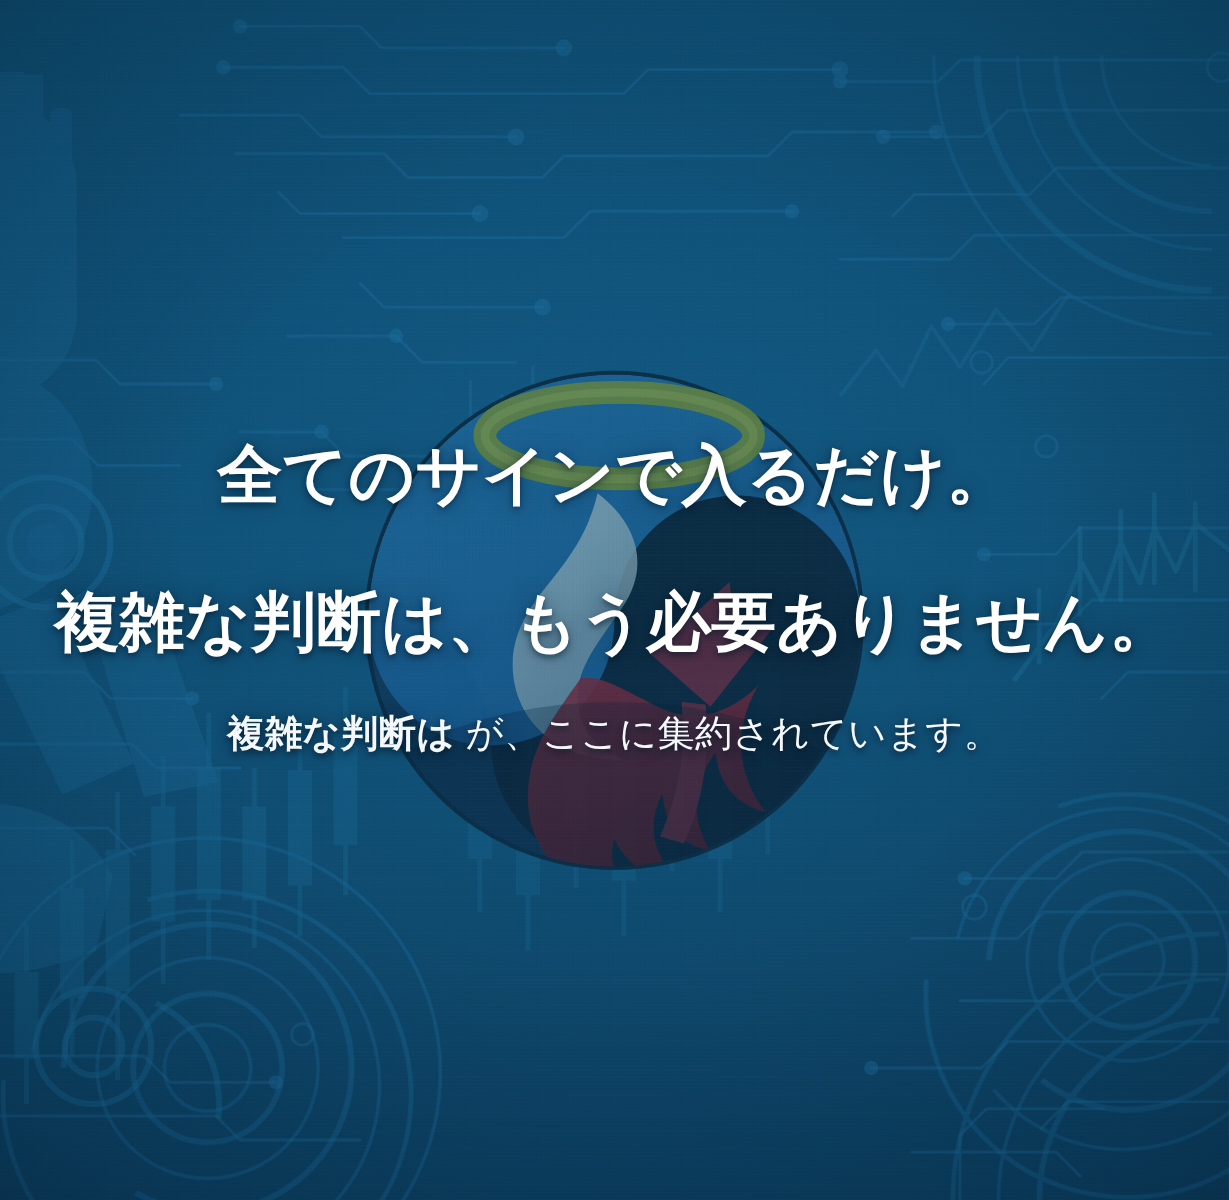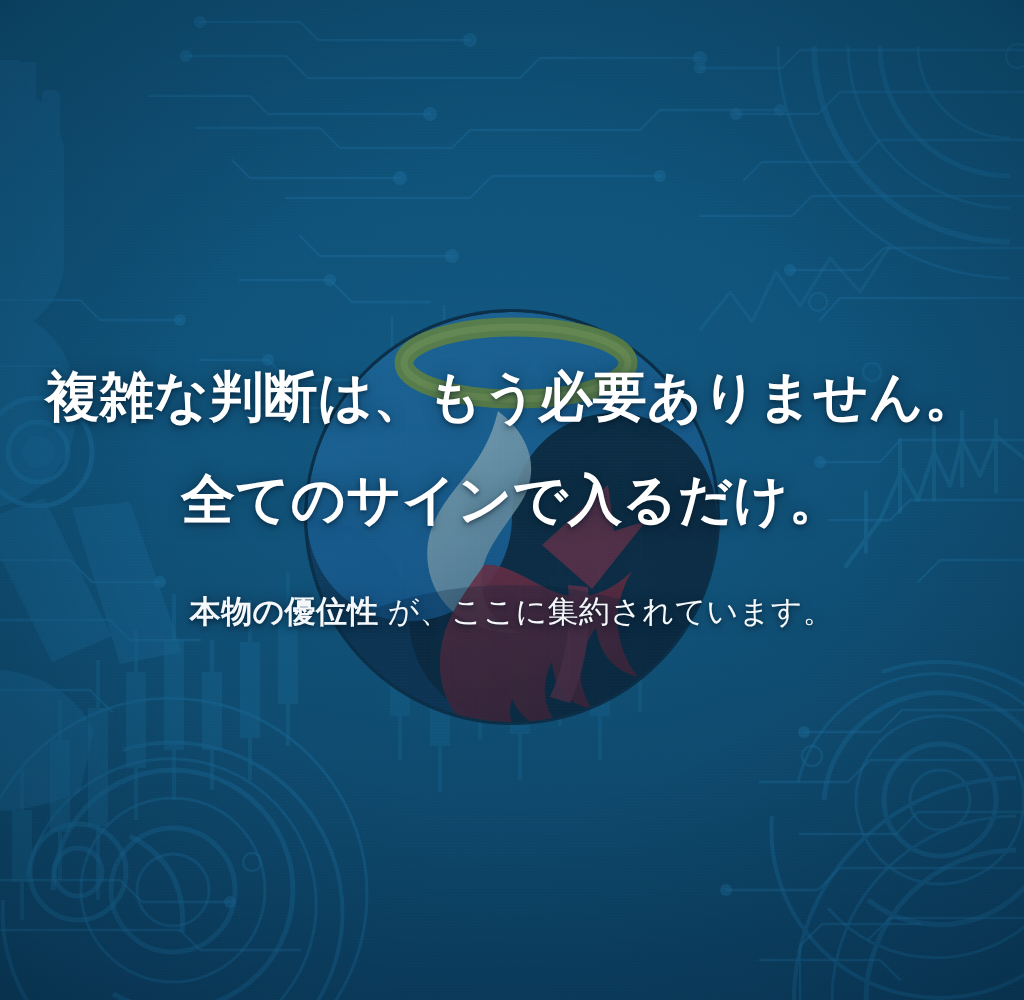--- a/index.html
+++ b/index.html
@@ -411,23 +411,23 @@
         <ellipse cx="214" cy="128" rx="112" ry="36" fill="none" stroke="#7b9a5c" stroke-width="7" opacity="0.45"></ellipse>
       </g>
     </svg>
   </div>
 
   <div id="noise"></div>
   <div id="vignette"></div>
 
   <div id="copy">
 
+    <h1 class="headline l2">全てのサインで入るだけ。</h1>
+
     <h1 class="headline l1">複雑な判断は、もう必要ありません。</h1>
 
-    <h1 class="headline l2">全てのサインで入るだけ。</h1>
-
-
-
-    <p class="sub"><span class="strong">本物の優位性</span><span> が、ここに集約されています。</span></p>
+
+
+    <p class="sub"><span class="strong">複雑な判断は</span><span> が、ここに集約されています。</span></p>
 
   </div>
 
 </div>
 
 </body></html>

